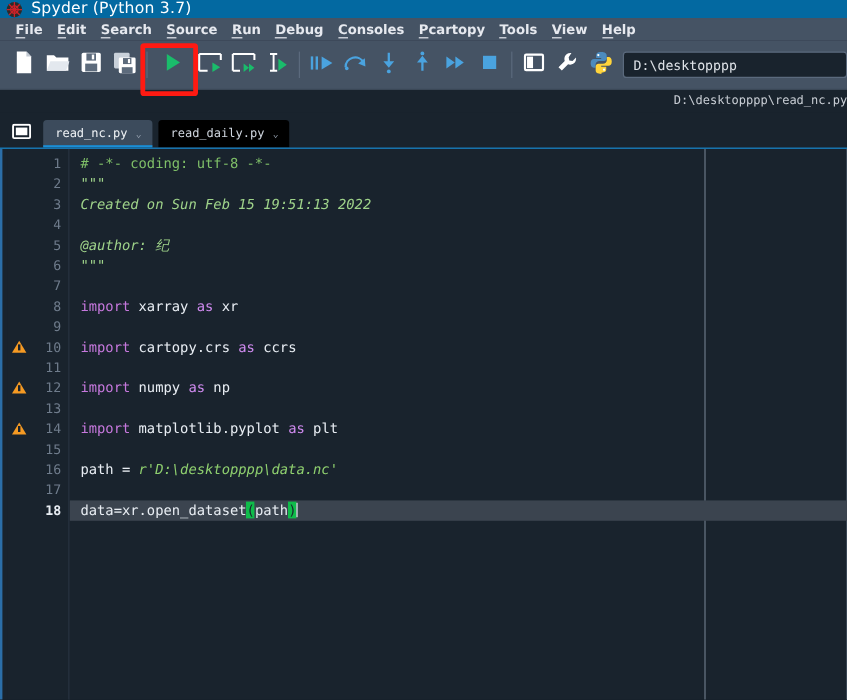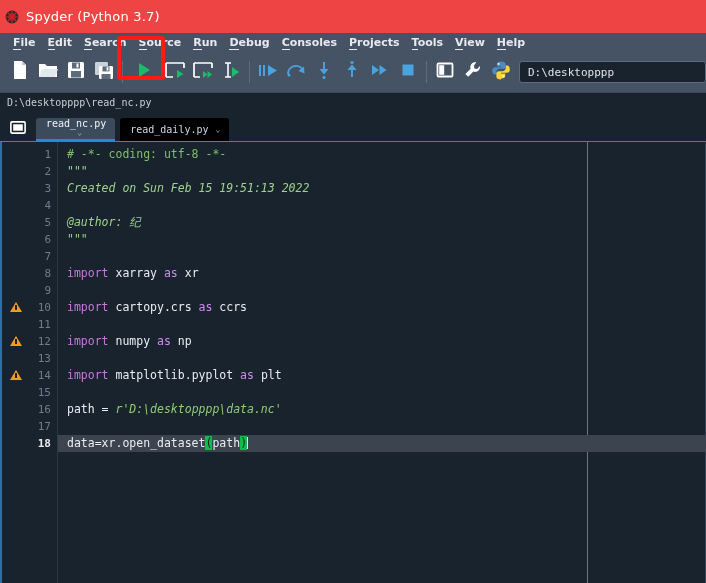--- a/index.html
+++ b/index.html
@@ -16,24 +16,24 @@
   }
   #app {
     position: relative;
     width: 706px;
     height: 583px;
     background: #19232d;
   }
 
   
   .titlebar {
-    height: 33px;
-    background: #ef4444;
-    display: flex;
-    align-items: center;
+    height: 15px;
+    background: #0369a1;
+    display: flex;
+    align-items: flex-start;
     padding-left: 4px;
     box-sizing: border-box;
   }
   .titlebar-icon {
     width: 16px;
     height: 16px;
     margin-right: 6px;
     position: relative;
     flex: none;
   }
@@ -132,20 +132,21 @@
   .breadcrumb {
     height: 19px;
     background: #19232d;
     color: #c8cdd4;
     font-family: "DejaVu Sans Mono", "Liberation Mono", monospace;
     font-size: 10px;
     display: flex;
     align-items: center;
     padding-left: 7px;
     box-sizing: border-box;
+    justify-content: flex-end;
   }
 
   
   .tabbar {
     height: 29px;
     background: #19232d;
     display: flex;
     align-items: flex-end;
     padding-left: 6px;
     box-sizing: border-box;
@@ -171,21 +172,20 @@
     margin-right: 5px;
     border-radius: 3px 3px 0 0;
     box-sizing: border-box;
     position: relative;
     white-space: nowrap;
     cursor: default;
   }
   .tab.active {
     background: #3c4b5c;
     color: #f0f3f6;
-    flex-direction: column;
   }
   .tab.active::after {
     content: "";
     position: absolute;
     left: 0; right: 0; bottom: 0;
     height: 2px;
     background: #1a8fd8;
   }
   .tab-caret {
     margin-left: 7px;
@@ -329,21 +329,21 @@
   </div>
 
   <div class="menubar">
     <div class="menu-item"><span class="mn">F</span><span>ile</span></div>
     <div class="menu-item"><span class="mn">E</span><span>dit</span></div>
     <div class="menu-item"><span class="mn">S</span><span>earch</span></div>
     <div class="menu-item"><span class="mn">S</span><span>ource</span></div>
     <div class="menu-item"><span class="mn">R</span><span>un</span></div>
     <div class="menu-item"><span class="mn">D</span><span>ebug</span></div>
     <div class="menu-item"><span class="mn">C</span><span>onsoles</span></div>
-    <div class="menu-item"><span class="mn">P</span><span>rojects</span></div>
+    <div class="menu-item"><span class="mn">P</span><span>cartopy</span></div>
     <div class="menu-item"><span class="mn">T</span><span>ools</span></div>
     <div class="menu-item"><span class="mn">V</span><span>iew</span></div>
     <div class="menu-item"><span class="mn">H</span><span>elp</span></div>
   </div>
 
   <div class="toolbar">
 
     <div class="tb-btn">
       <span>
         <svg width="18" height="20" viewBox="0 0 18 20">

